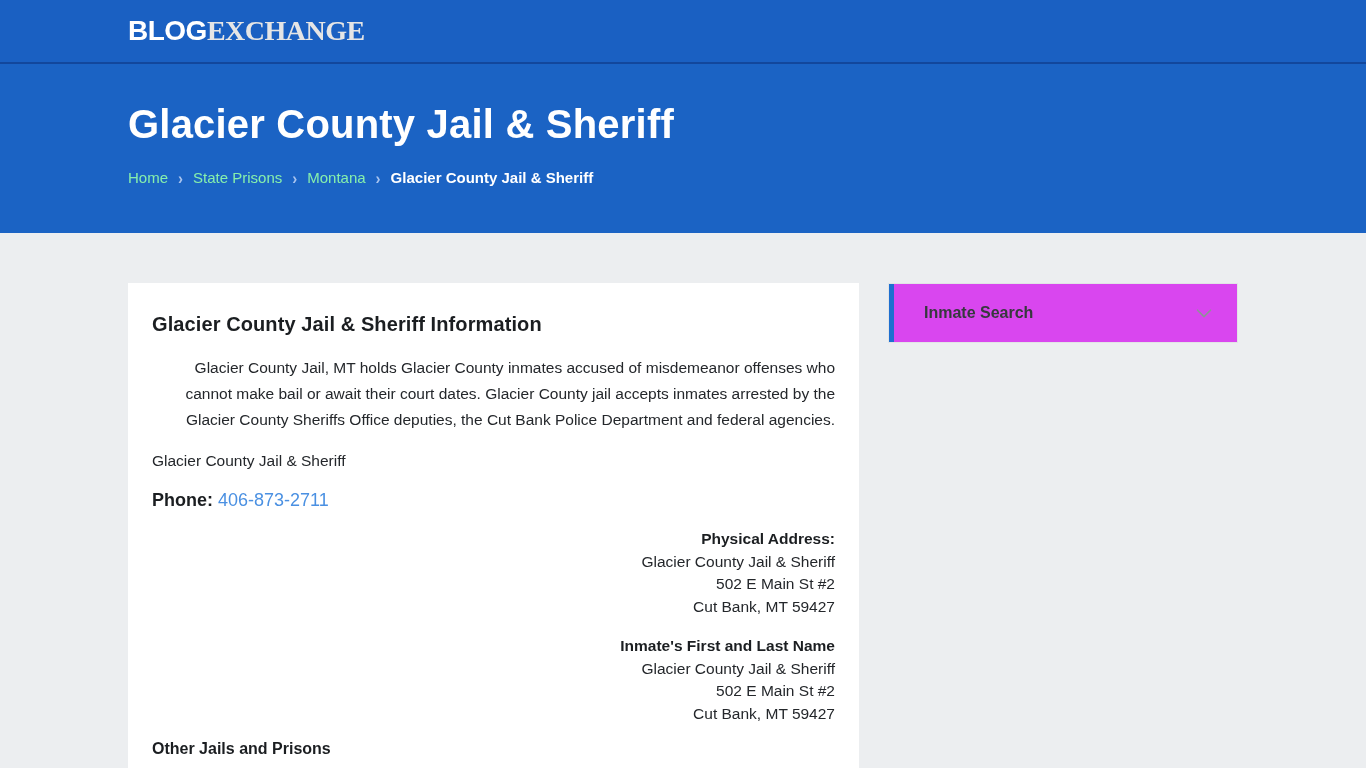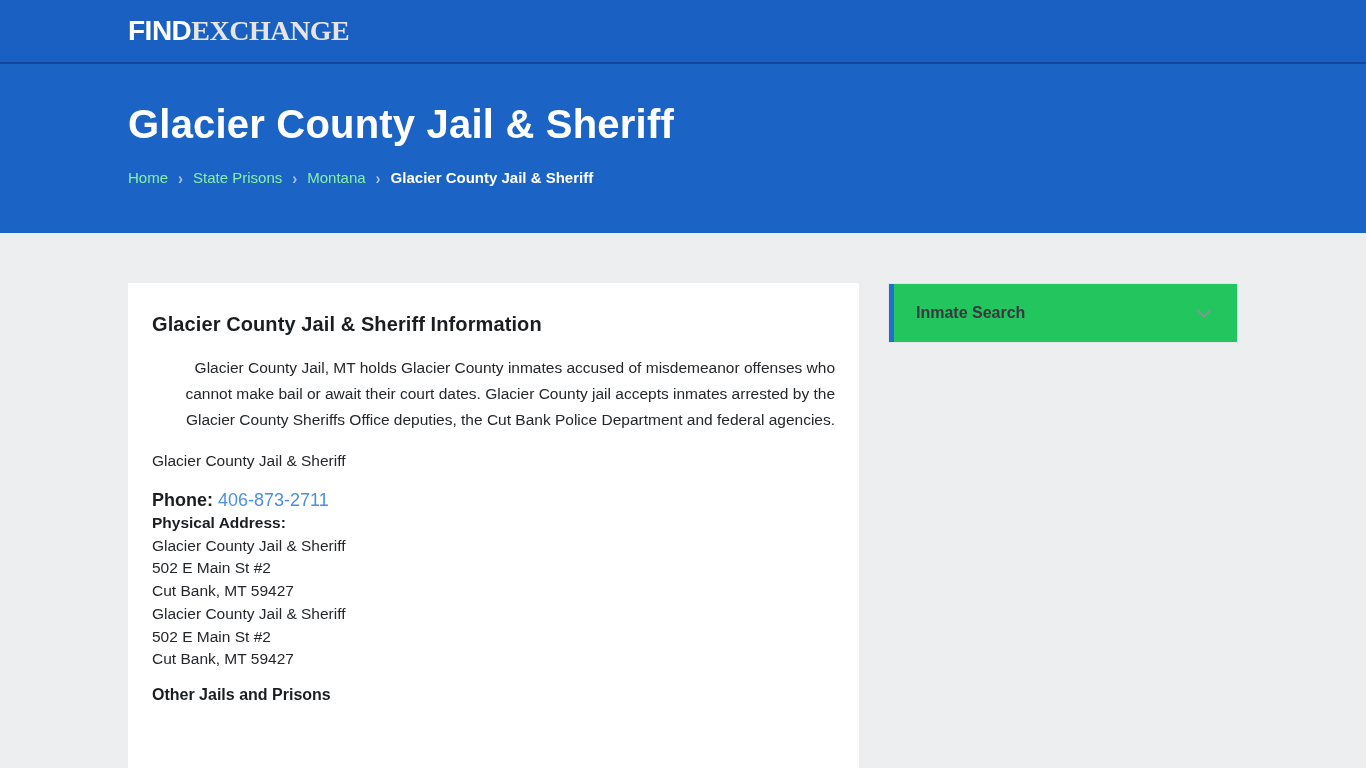--- a/index.html
+++ b/index.html
@@ -80,21 +80,21 @@
     font-size: 15.5px;
     line-height: 26px;
     color: #24272b;
     text-align: right;
   }
   .plain-line { margin-top: 17px; font-size: 15.5px; color: #24272b; line-height: 22px; }
   .phone-line { margin-top: 17px; font-size: 18px; line-height: 22px; }
   .phone-line .lbl { font-weight: bold; color: #1b1e21; }
   .phone-line a { color: #4a90e2; text-decoration: none; cursor: pointer; }
 
-  .addr-block { margin-top: 1px; font-size: 15.5px; line-height: 22.5px; color: #24272b; }
+  .addr-block { margin-top: 17px; font-size: 15.5px; line-height: 22.5px; color: #24272b; text-align: right; }
   .addr-block .lbl { font-weight: bold; color: #1b1e21; }
 
   .next-heading {
     margin-top: 15px;
     font-size: 16px;
     font-weight: bold;
     color: #1b1e21;
   }
 
   
@@ -102,35 +102,35 @@
   .accordion {
     background: #ffffff;
     border: 1px solid #e2e4e6;
   }
   .acc-item {
     position: relative;
     height: 58px;
     display: flex;
     align-items: center;
     justify-content: space-between;
-    padding: 0 22px 0 22px;
+    padding: 0 22px 0 30px;
     border-left: 5px solid #1e6fd0;
     cursor: pointer;
-    background: #22c55e;
+    background: #d946ef;
   }
   .acc-item + .acc-item { border-top: 1px solid #e6e8ea; }
   .acc-label { font-size: 16px; font-weight: bold; color: #36393d; }
   .chev { display: flex; align-items: center; }
 </style>
 </head>
 <body>
 
 <header class="topbar">
   <div class="logo">
-    <span class="logo-jail">FIND</span><span class="logo-exchange">EXCHANGE</span>
+    <span class="logo-jail">BLOG</span><span class="logo-exchange">EXCHANGE</span>
   </div>
 </header>
 
 <section class="hero">
   <h1 class="hero-title">Glacier County Jail &amp; Sheriff</h1>
   <div class="breadcrumb">
     <a href="#">Home</a>
     <span class="crumb-sep">›</span>
     <a href="#">State Prisons</a>
     <span class="crumb-sep">›</span>
@@ -155,20 +155,21 @@
     </p>
 
     <div class="addr-block">
       <div class="lbl">Physical Address:</div>
       <div>Glacier County Jail &amp; Sheriff</div>
       <div>502 E Main St #2</div>
       <div>Cut Bank, MT 59427</div>
     </div>
 
     <div class="addr-block">
+      <div class="lbl">Inmate's First and Last Name</div>
       <div>Glacier County Jail &amp; Sheriff</div>
       <div>502 E Main St #2</div>
       <div>Cut Bank, MT 59427</div>
     </div>
 
     <div class="next-heading">Other Jails and Prisons</div>
   </main>
 
   <aside class="sidebar">
     <div class="accordion">

